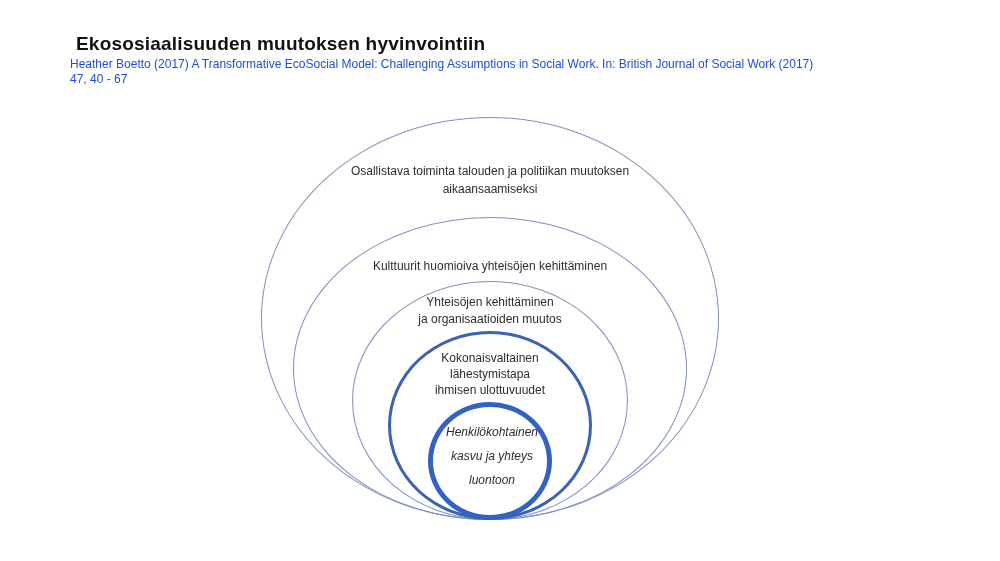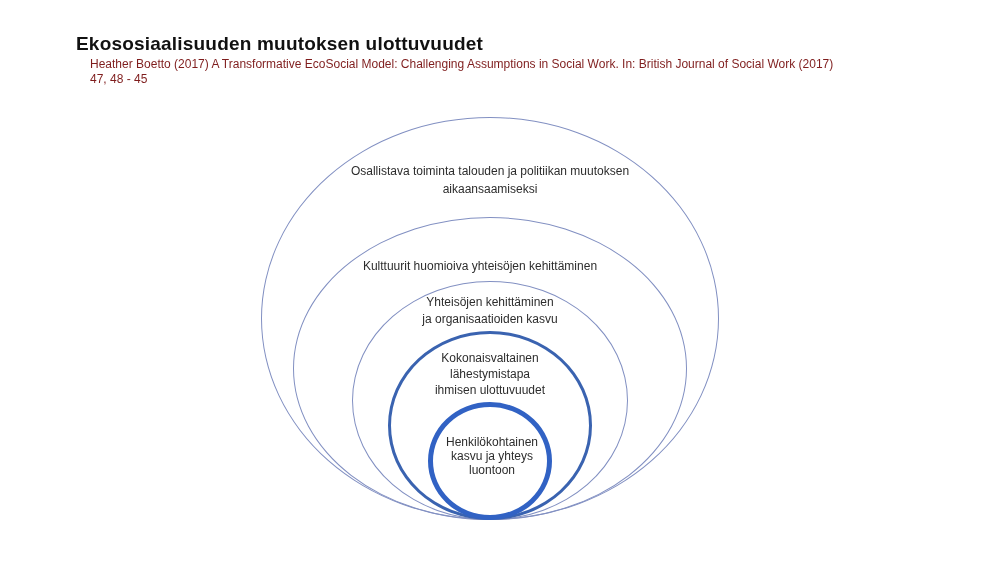--- a/index.html
+++ b/index.html
@@ -25,26 +25,26 @@
     top: 33px;
     margin: 0;
     font-size: 19px;
     font-weight: bold;
     color: #111111;
     letter-spacing: 0.2px;
     white-space: nowrap;
   }
   .citation {
     position: absolute;
-    left: 90px;
+    left: 70px;
     top: 57px;
     width: 880px;
     font-size: 12px;
     line-height: 15px;
-    color: #7f1d1d;
+    color: #1d4ed8;
   }
   .diagram {
     position: absolute;
     inset: 0;
   }
   .ring {
     position: absolute;
     border-radius: 50%;
     border-style: solid;
     box-sizing: border-box;
@@ -56,50 +56,50 @@
   .r4 { left: 388px; top: 331px; width: 204px; height: 189px; border-width: 3px; }
   .r5 { left: 428px; top: 402px; width: 124px; height: 118px; border-width: 5px; }
   .label {
     position: absolute;
     text-align: center;
     font-size: 12px;
     color: #2d2d2d;
     white-space: pre-line;
   }
   .l1 { left: 290px; top: 162px; width: 400px; line-height: 18px; }
-  .l2 { left: 280px; top: 258px; width: 400px; line-height: 17px; }
+  .l2 { left: 290px; top: 258px; width: 400px; line-height: 17px; }
   .l3 { left: 340px; top: 294px; width: 300px; line-height: 17px; }
   .l4 { left: 380px; top: 350px; width: 220px; line-height: 16px; }
-  .l5 { left: 410px; top: 435px; width: 164px; line-height: 14px; }
+  .l5 { left: 410px; top: 420px; width: 164px; line-height: 24px; font-style: italic; }
 </style>
 </head>
 <body>
 
 <div class="slide">
 
-  <h1 class="title">Ekososiaalisuuden muutoksen ulottuvuudet</h1>
+  <h1 class="title">Ekososiaalisuuden muutoksen hyvinvointiin</h1>
 
   <div class="citation">
     <div>Heather Boetto (2017) A Transformative EcoSocial Model: Challenging Assumptions in Social Work. In: British Journal of Social Work (2017)</div>
-    <div>47, 48 - 45</div>
+    <div>47, 40 - 67</div>
   </div>
 
   <div class="diagram">
 
     <div class="ring r1" style="border-color: rgb(130, 144, 194);"></div>
     <div class="ring r2" style="border-color: rgb(130, 144, 194);"></div>
     <div class="ring r3" style="border-color: rgb(130, 144, 194);"></div>
     <div class="ring r4" style="border-color: rgb(58, 99, 176);"></div>
     <div class="ring r5" style="border-color: rgb(49, 98, 196);"></div>
 
     <div class="label l1">Osallistava toiminta talouden ja politiikan muutoksen
 aikaansaamiseksi</div>
     <div class="label l2">Kulttuurit huomioiva yhteisöjen kehittäminen</div>
     <div class="label l3">Yhteisöjen kehittäminen
-ja organisaatioiden kasvu</div>
+ja organisaatioiden muutos</div>
     <div class="label l4">Kokonaisvaltainen
 lähestymistapa
 ihmisen ulottuvuudet</div>
     <div class="label l5">Henkilökohtainen
 kasvu ja yhteys
 luontoon</div>
 
   </div>
 </div>
 

